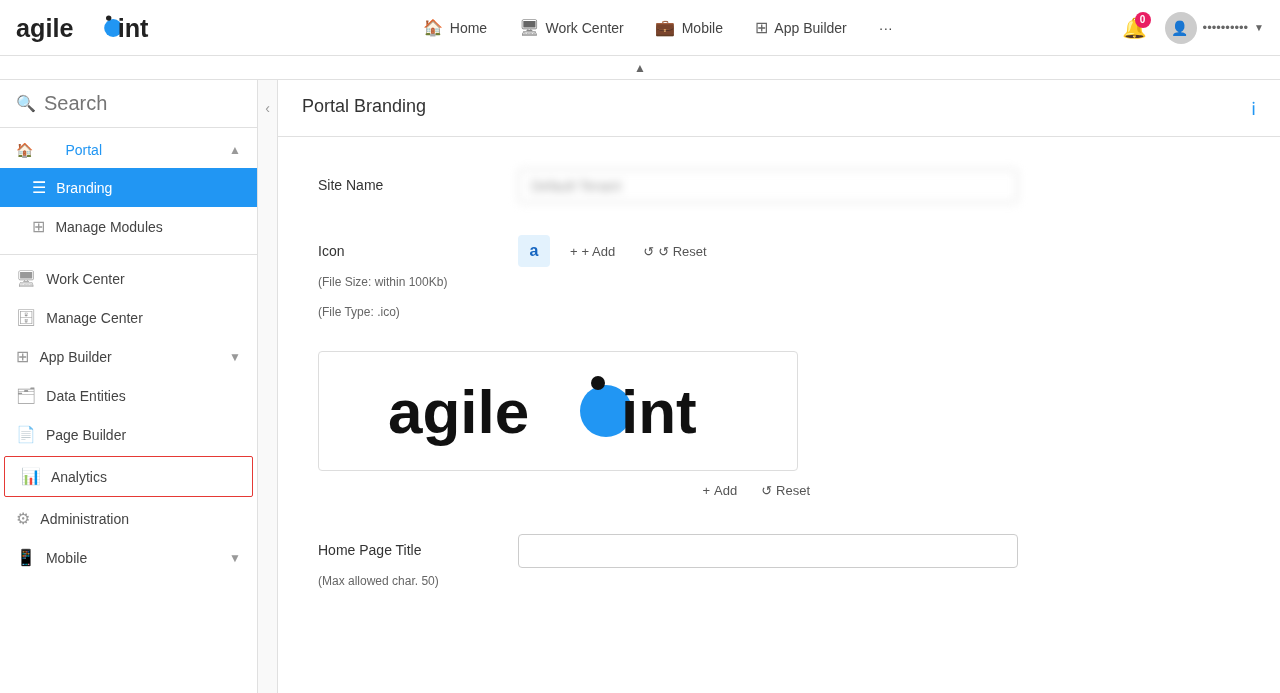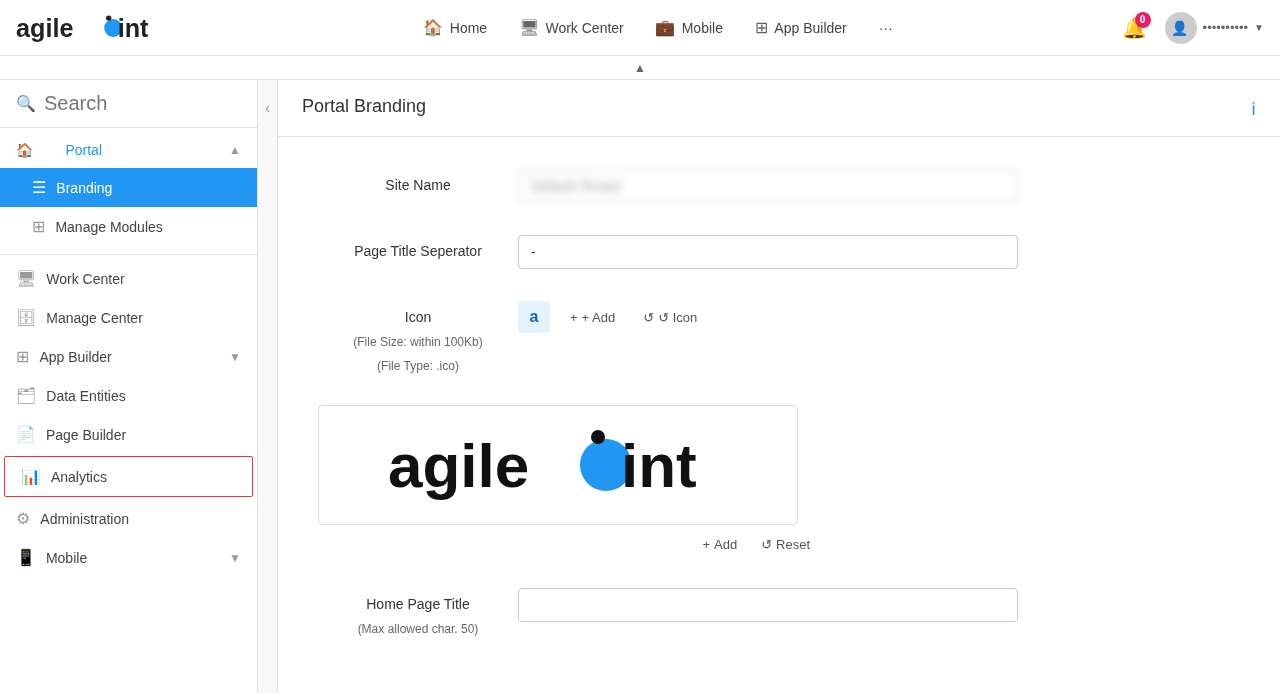--- a/index.html
+++ b/index.html
@@ -102,23 +102,23 @@
     .content-header h1 { font-size: 18px; font-weight: 500; color: #333; }
     .info-icon { color: #2196f3; font-size: 18px; cursor: pointer; }
 
     .content-body { flex: 1; overflow-y: auto; padding: 32px 40px; background: #fff; }
 
     
     .form-row {
       display: flex; align-items: flex-start; margin-bottom: 32px;
     }
     .form-label {
-      width: 200px; flex-shrink: 0; font-size: 14px; color: #333; padding-top: 8px; text-align: center;
-    }
-    .form-label .sublabel { font-size: 12px; color: #666; margin-top: 10px; }
+      width: 200px; flex-shrink: 0; font-size: 14px; color: #333; padding-top: 8px;
+    }
+    .form-label .sublabel { font-size: 12px; color: #666; margin-top: 16px; }
     .form-control {
       flex: 1; max-width: 500px;
     }
     .form-input {
       width: 100%; padding: 8px 12px; border: 1px solid #ccc; border-radius: 4px;
       font-size: 14px; color: #333; outline: none;
     }
     .blurred-value { filter: blur(4px); color: #999; }
 
     .icon-row { display: flex; align-items: center; gap: 12px; }
@@ -282,47 +282,39 @@
 
       <div class="form-row">
         <div class="form-label">
           <span>Site Name</span>
         </div>
         <div class="form-control">
           <input type="text" class="form-input blurred-value" value="Default Tenant" style="filter: blur(4px);">
         </div>
       </div>
 
-      <div class="form-row">
-        <div class="form-label">
-          <span>Page Title Seperator</span>
-        </div>
-        <div class="form-control">
-          <input type="text" class="form-input" value="-" style="">
-        </div>
-      </div>
 
       <div class="form-row">
         <div class="form-label">
           <div>Icon</div>
           <div class="sublabel">(File Size: within 100Kb)</div>
           <div class="sublabel">(File Type: .ico)</div>
         </div>
         <div class="form-control">
           <div class="icon-row">
             <div class="icon-preview">
               <span style="color:#1565c0; font-weight:bold; font-size:16px;">a</span>
             </div>
             <div class="action-btn">
               <span>+</span>
               <span style="font-size:13px;">+ Add</span>
             </div>
             <div class="action-btn">
               <span>↺</span>
-              <span style="font-size:13px;">↺ Icon</span>
+              <span style="font-size:13px;">↺ Reset</span>
             </div>
           </div>
         </div>
       </div>
 
       <div class="form-row">
         <div class="form-control">
           <div class="logo-preview">
             <div class="agilepoint-logo-container">
               <svg viewBox="0 0 340 80" width="340" height="80" xmlns="http://www.w3.org/2000/svg">

